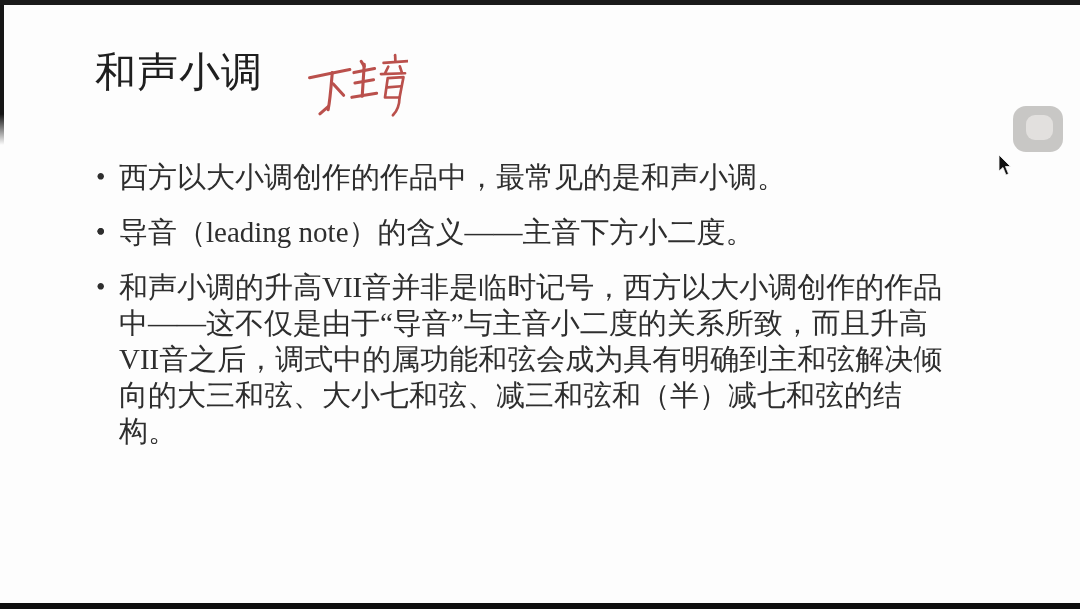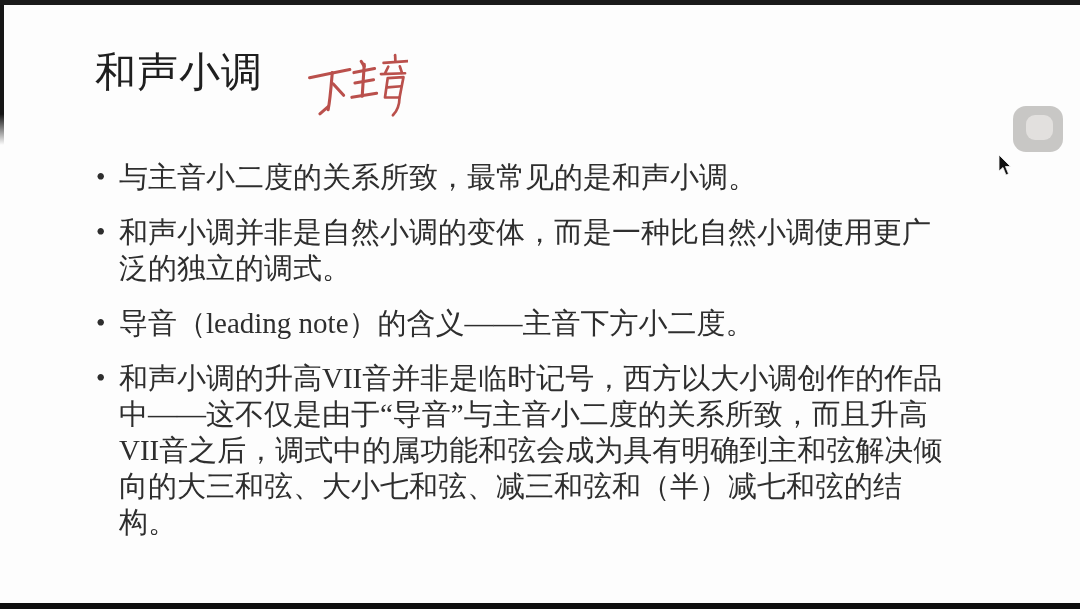--- a/index.html
+++ b/index.html
@@ -91,25 +91,24 @@
           <path d="M81,34 L94,31"></path>
           <path d="M94,42 C95,50 93,56 90,60"></path>
         </g>
       </svg>
       <span class="sr-only">下主音</span>
     </div>
 
     <ul class="bullets">
       <li>
         <span class="marker">•</span>
-        <span>与主音小二度的关系所致，最常见的是和声小调。</span>
+        <span>西方以大小调创作的作品中，最常见的是和声小调。</span>
       </li>
       <li>
         <span class="marker">•</span>
-        <span>和声小调并非是自然小调的变体，而是一种比自然小调使用更广泛的独立的调式。</span>
       </li>
       <li>
         <span class="marker">•</span>
         <span>导音（leading note）的含义——主音下方小二度。</span>
       </li>
       <li>
         <span class="marker">•</span>
         <span>和声小调的升高VII音并非是临时记号，西方以大小调创作的作品中——这不仅是由于“导音”与主音小二度的关系所致，而且升高VII音之后，调式中的属功能和弦会成为具有明确到主和弦解决倾向的大三和弦、大小七和弦、减三和弦和（半）减七和弦的结构。</span>
       </li>
     </ul>

